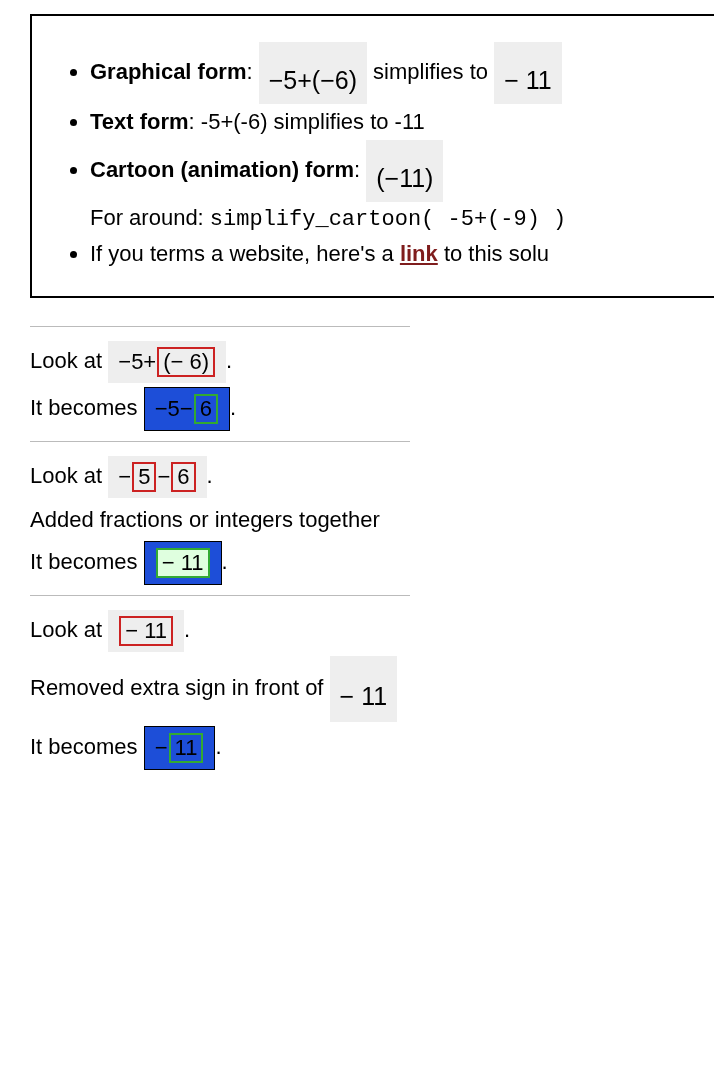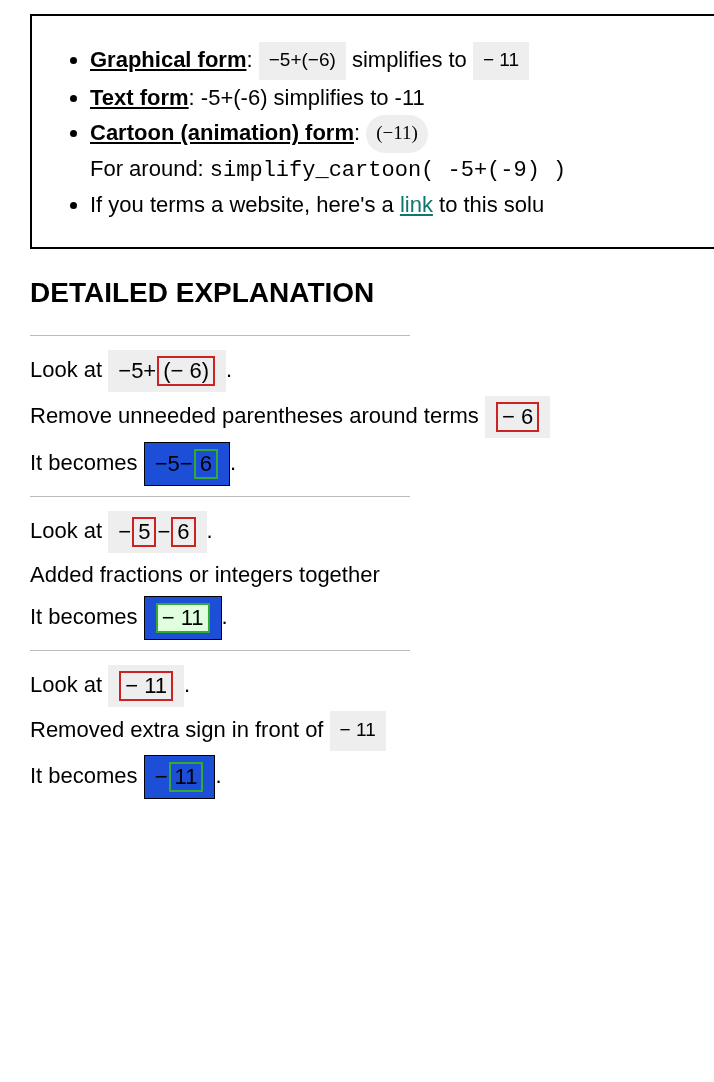--- a/index.html
+++ b/index.html
@@ -23,33 +23,33 @@
     margin-bottom: 28px;
   }
   ul.bullets {
     margin: 0;
     padding-left: 28px;
   }
   ul.bullets li {
     margin: 2px 0;
     line-height: 1.45;
   }
-  .bold { font-weight: 700; text-decoration: underline; }
+  .bold { font-weight: 700; }
   .mono { font-family: "Courier New", monospace; }
-  a.link { color: #0f766e; text-decoration: underline; }
+  a.link { color: #7f1d1d; text-decoration: underline; font-weight: bold; }
 
   .exprbox {
     display: inline-block;
     background: #eeeeee;
-    padding: 4px 10px 6px 10px;
+    padding: 20px 10px 6px 10px;
     font-family: Arial, sans-serif;
-    font-size: 19px;
+    font-size: 25px;
     vertical-align: middle;
   }
-  .exprbox.mono { font-family: Liberation Serif, serif; border-radius: 20px; }
+  .exprbox.mono { font-family: Liberation Sans, sans-serif; }
 
   h2.section {
     font-size: 28px;
     font-weight: 700;
     margin: 12px 0 26px 0;
   }
 
   hr.rule {
     border: none;
     border-top: 1px solid #bbb;
@@ -109,35 +109,28 @@
         <span>For around: </span><span class="mono">simplify_cartoon( -5+(-9) )</span>
       </li>
 
       <li>
         <span>If you terms a website, here's a </span><a href="#" class="link">link</a><span> to this solu</span>
       </li>
 
     </ul>
   </div>
 
-  <h2 class="section">DETAILED EXPLANATION</h2>
 
   <hr class="rule">
 
   <div class="step-line">
     <span>Look at </span>
     <span class="chip nowrap">
       <span>−5+</span><span class="inner red">(− 6)</span>
     </span>.
-  </div>
-  <div class="step-line">
-    <span>Remove unneeded parentheses around terms </span>
-    <span class="chip nowrap">
-      <span class="inner red">− 6</span>
-    </span>
   </div>
   <div class="step-line">
     <span>It becomes </span>
     <span class="chip wb nowrap">
       <span>−5−</span><span class="inner green">6</span>
     </span>.
   </div>
 
   <hr class="rule">
 

